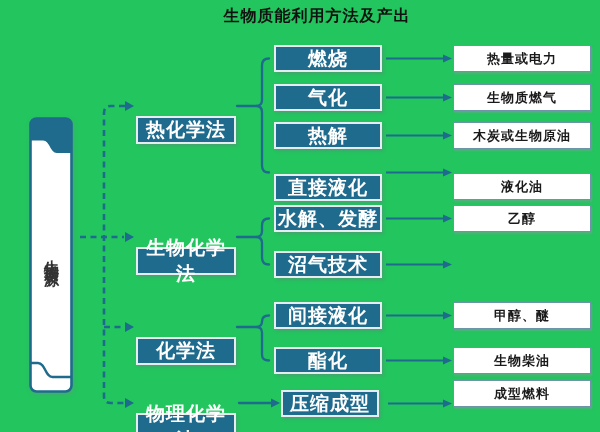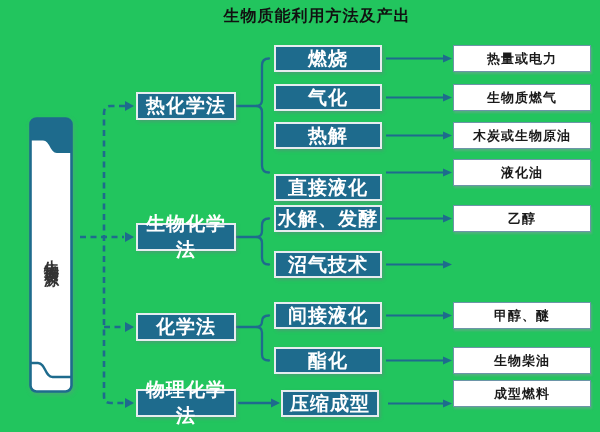--- a/index.html
+++ b/index.html
@@ -20,21 +20,21 @@
 
   .m-box, .p-box {
     position:absolute; box-sizing:border-box;
     background:var(--teal); color:#fff;
     border:2px solid #e6ecef;
     box-shadow:1.5px 2px 3px rgba(110,125,135,.45);
     font-size:19px; font-weight:bold; text-align:center;
     display:flex; align-items:center; justify-content:center;
     letter-spacing:1px;
   }
-  .m-box { left:136px; width:100px; height:28px; }
+  .m-box { left:136px; width:100px; height:28px;margin-top:24px; }
   .p-box { left:274px; width:108px; height:27px; }
   .o-box {
     position:absolute; left:453px; width:138px; height:27px; box-sizing:border-box;
     background:#fff; color:var(--txt);
     border:1px solid var(--obord);
     box-shadow:1px 2px 2px rgba(140,155,165,.45);
     font-size:13px; font-weight:bold; text-align:center;
     display:flex; align-items:center; justify-content:center;
     letter-spacing:1px;
   }
@@ -128,19 +128,19 @@
   <div class="p-box" style="top:174px">直接液化</div>
   <div class="p-box" style="top:205px">水解、发酵</div>
   <div class="p-box" style="top:251px">沼气技术</div>
   <div class="p-box" style="top:302px">间接液化</div>
   <div class="p-box" style="top:347px">酯化</div>
   <div class="p-box" style="top:390px; left:281px; width:98px">压缩成型</div>
 
   <div class="o-box" style="top:45px">热量或电力</div>
   <div class="o-box" style="top:84px">生物质燃气</div>
   <div class="o-box" style="top:122px">木炭或生物原油</div>
-  <div class="o-box" style="top:159px">液化油</div>
+  <div class="o-box" style="top:173px">液化油</div>
   <div class="o-box" style="top:205px">乙醇</div>
   <div class="o-box" style="top:302px">甲醇、醚</div>
   <div class="o-box" style="top:347px">生物柴油</div>
   <div class="o-box" style="top:380px">成型燃料</div>
 
 </div>
 
 </body></html>

